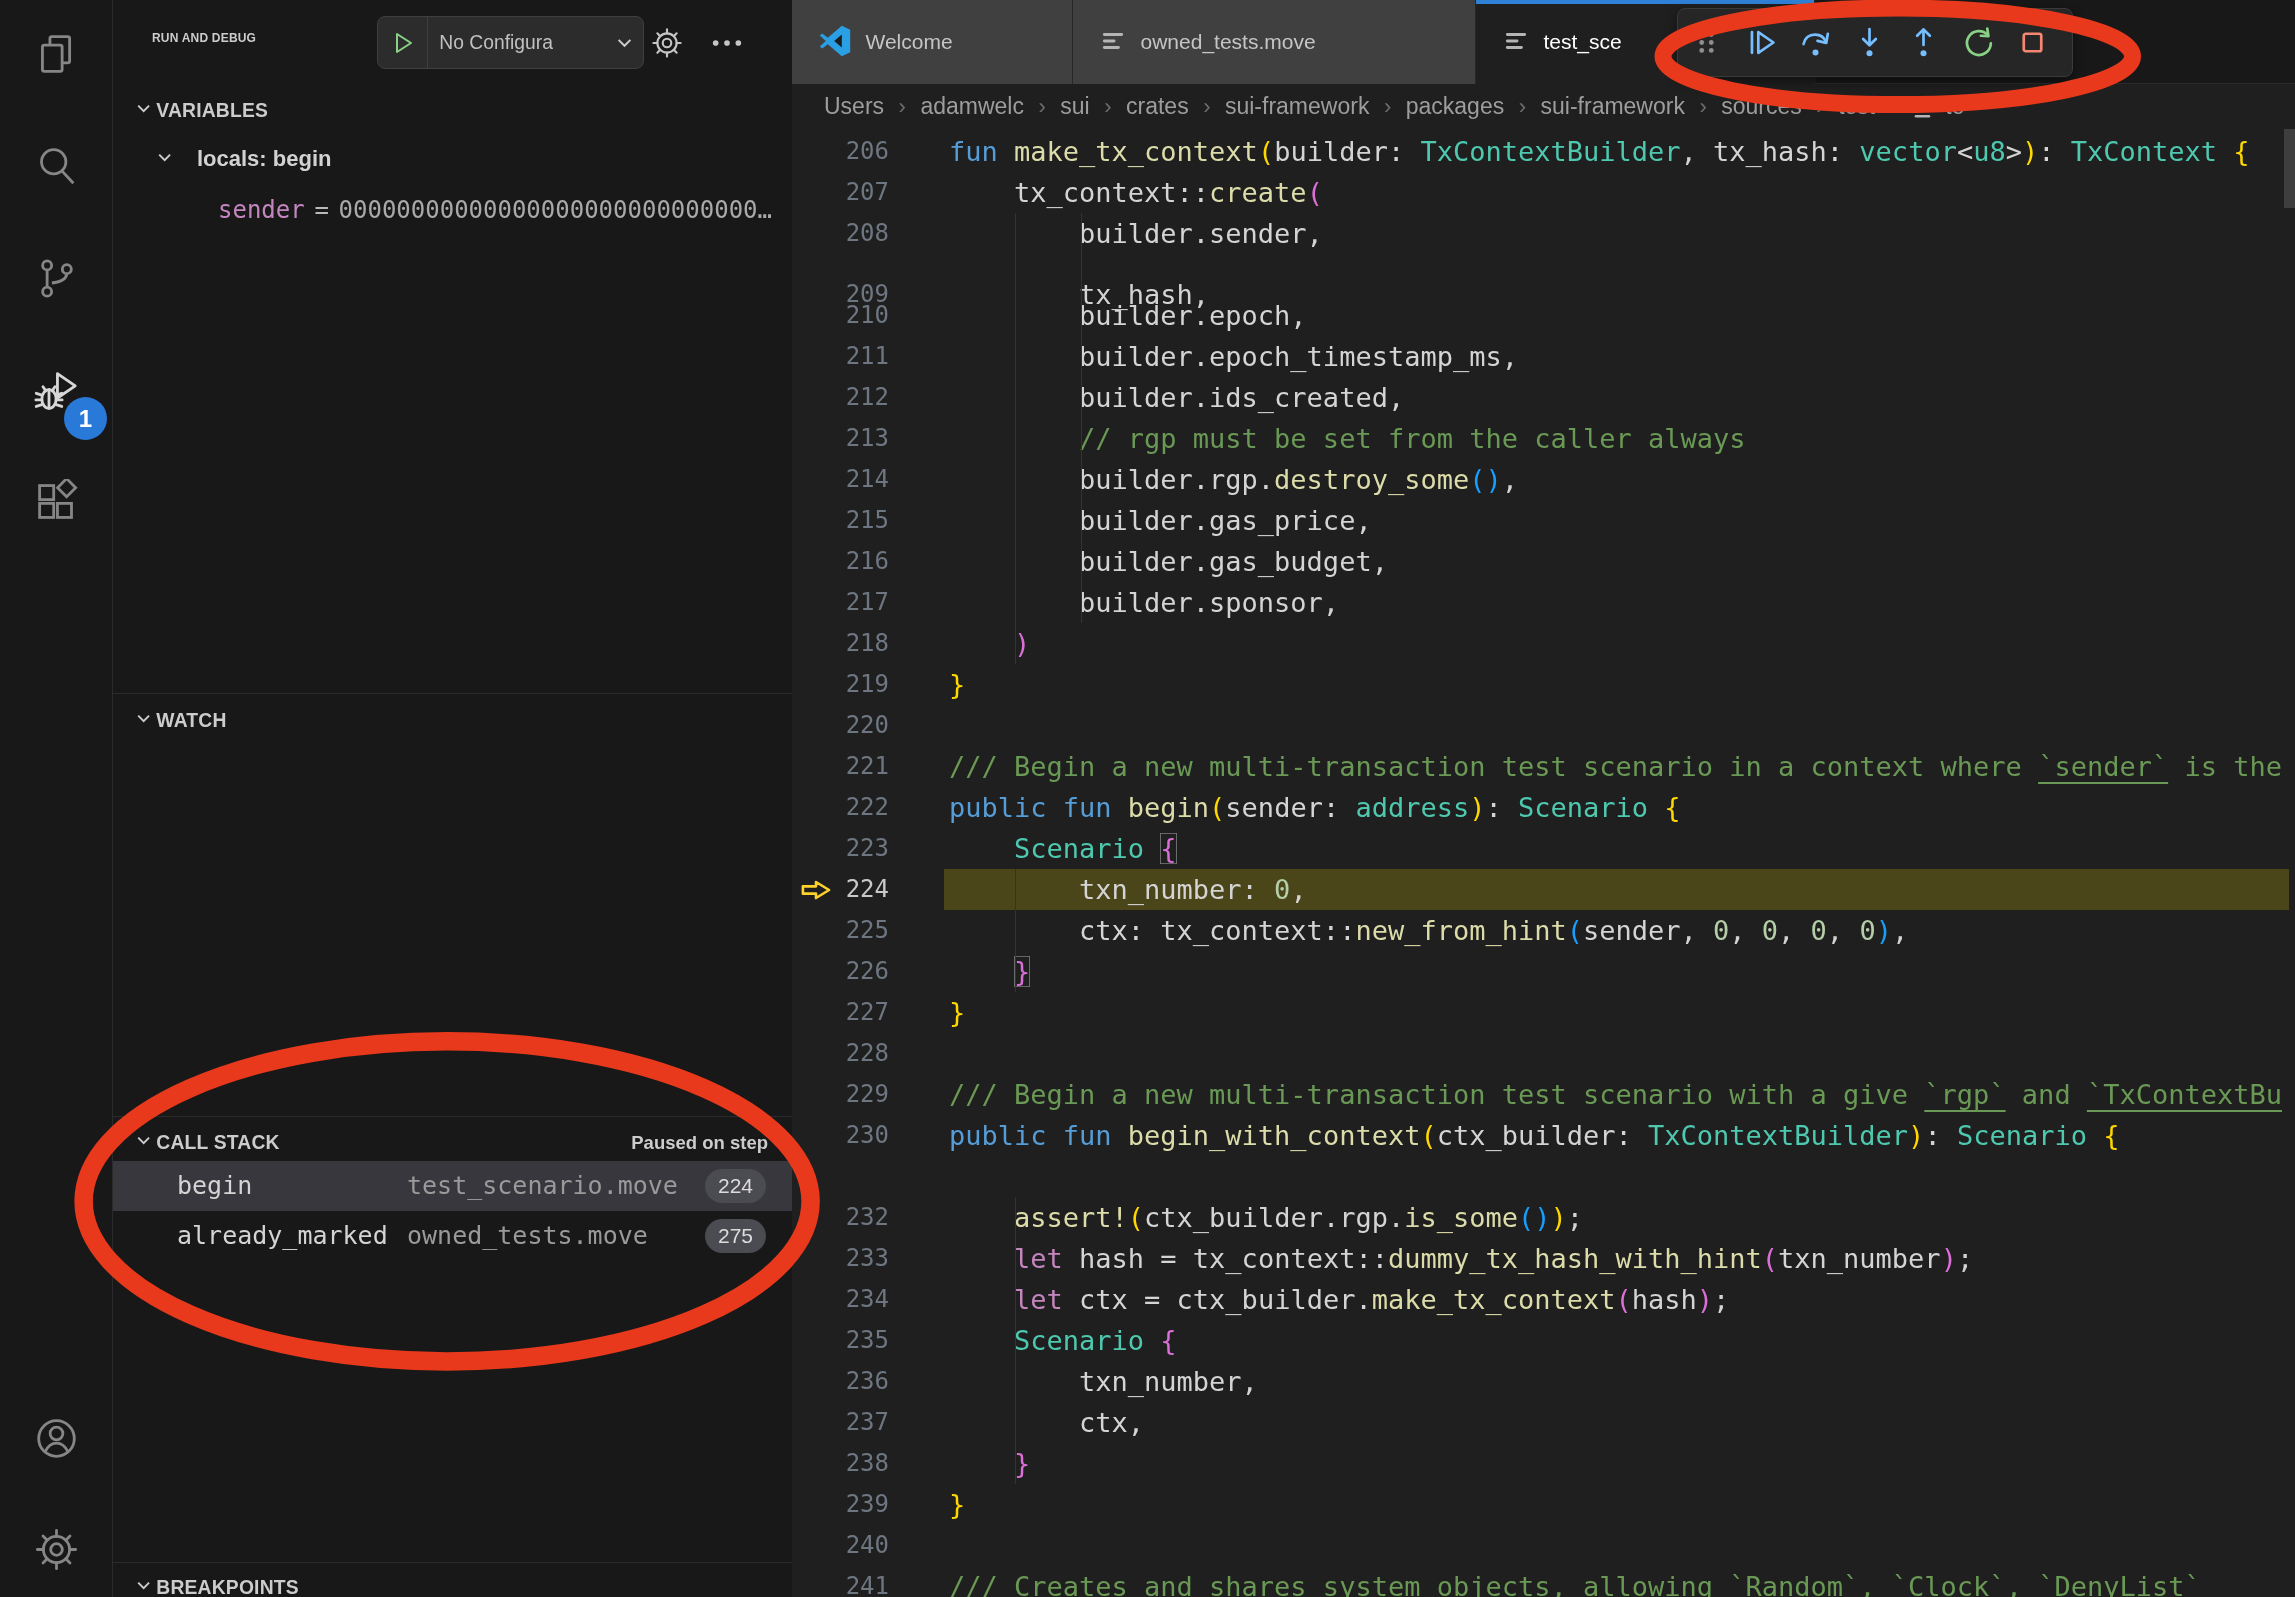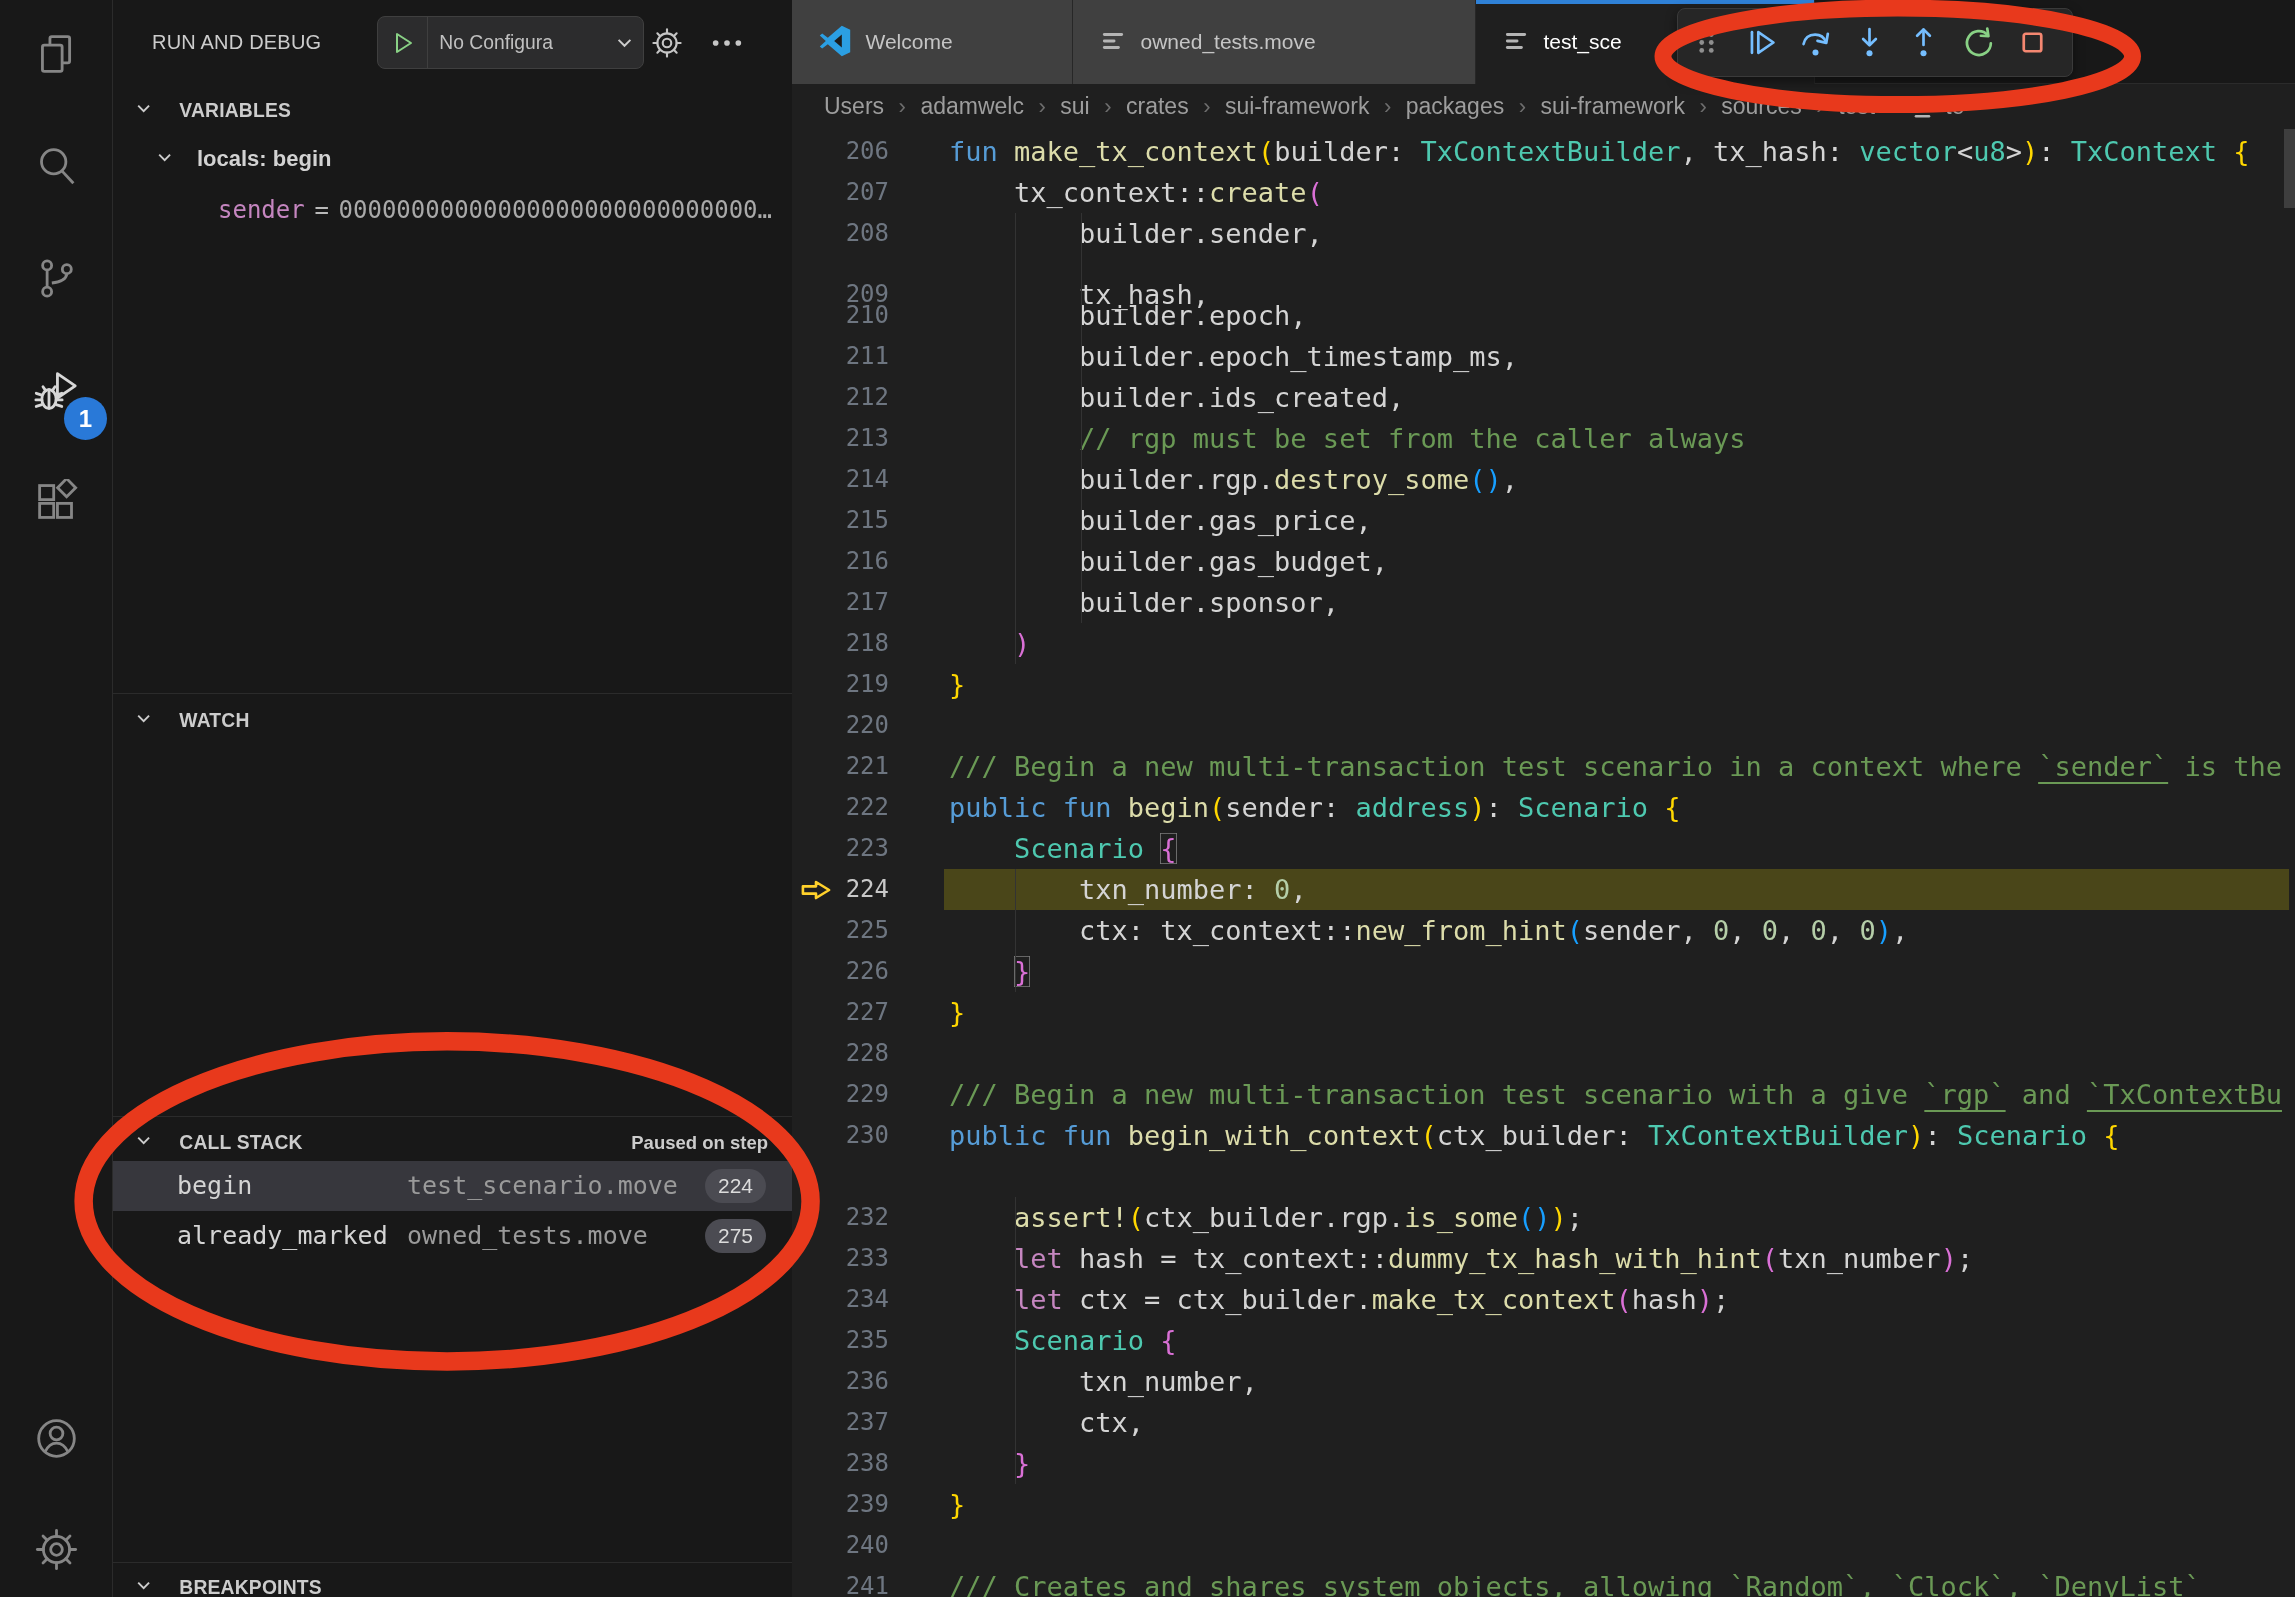--- a/index.html
+++ b/index.html
@@ -9,29 +9,29 @@
 
   
   .actbar { position:absolute; left:0; top:0; width:113px; height:1597px; background:#181818; border-right:0.8px solid #2b2b2b; }
   .act-icon { position:absolute; left:34px; width:45px; height:45px; }
   .act-icon svg { width:45px; height:45px; display:block; }
   .badge { position:absolute; left:64px; top:397px; width:43px; height:43px; border-radius:50%; background:#2979d8; color:#fff; font-size:24px; font-weight:700; text-align:center; line-height:43px; }
 
   
   .sidebar { position:absolute; left:113px; top:0; width:680px; height:1597px; background:#181818; border-right:0.8px solid #2b2b2b; color:#cccccc; }
   .sb-header { position:absolute; left:0; top:0; width:680px; height:86px; }
-  .sb-title { position:absolute; left:39px; top:31px; font-size:20px; font-weight:400; color:#cccccc; letter-spacing:0.2px; white-space:nowrap; }
+  .sb-title { position:absolute; left:39px; top:31px; font-size:12px; font-weight:700; color:#cccccc; letter-spacing:0.2px; white-space:nowrap; }
   .cfg { position:absolute; left:264px; top:16px; width:267px; height:53px; background:#2c2c2d; border:0.8px solid #3f3f3f; border-radius:8px; display:flex; align-items:center; overflow:hidden; }
   .cfg-play { width:50px; height:100%; display:flex; align-items:center; justify-content:center; border-right:0.8px solid #3f3f3f; }
   .cfg-label { flex:1; padding-left:11.3px; font-size:19.3px; color:#c0c0c0; white-space:nowrap; overflow:hidden; }
   .cfg-chev { padding:0 8px 0 1.6px; display:flex; align-items:center; }
   .sb-gear { position:absolute; left:537px; top:26px; }
   .sb-more { position:absolute; left:597px; top:26px; }
 
-  .sec-h { position:absolute; display:flex; align-items:center; gap:26px; left:0; width:680px; height:45px; padding-left:21px;text-align:right; }
+  .sec-h { position:absolute; display:flex; align-items:center; gap:3px; left:0; width:680px; height:45px; padding-left:21px;text-align:right; }
   .sec-h .lbl { font-size:19.3px; font-weight:700; color:#cccccc; letter-spacing:0.2px; white-space:nowrap; }
   .divider { position:absolute; left:0; width:680px; height:0; border-top:0.8px solid #2b2b2b; }
 
   .scope-row { position:absolute; left:42px; top:138px; height:42px; display:flex; align-items:center; gap:9.7px; }
   .scope-row .lbl { font-size:22px; font-weight:700; color:#d2d2d2;margin-left:13px; }
   .var-row { position:absolute; left:105px; top:189px; height:42px; width:563px; display:flex; align-items:center; overflow:hidden; font-family:"DejaVu Sans Mono",monospace; font-size:24px; white-space:nowrap; }
   .var-name { color:#C586C0; }
   .var-eq { color:#b9b9b9; padding:0 9.7px; }
   .var-value { color:#a9a9a9; }
 

